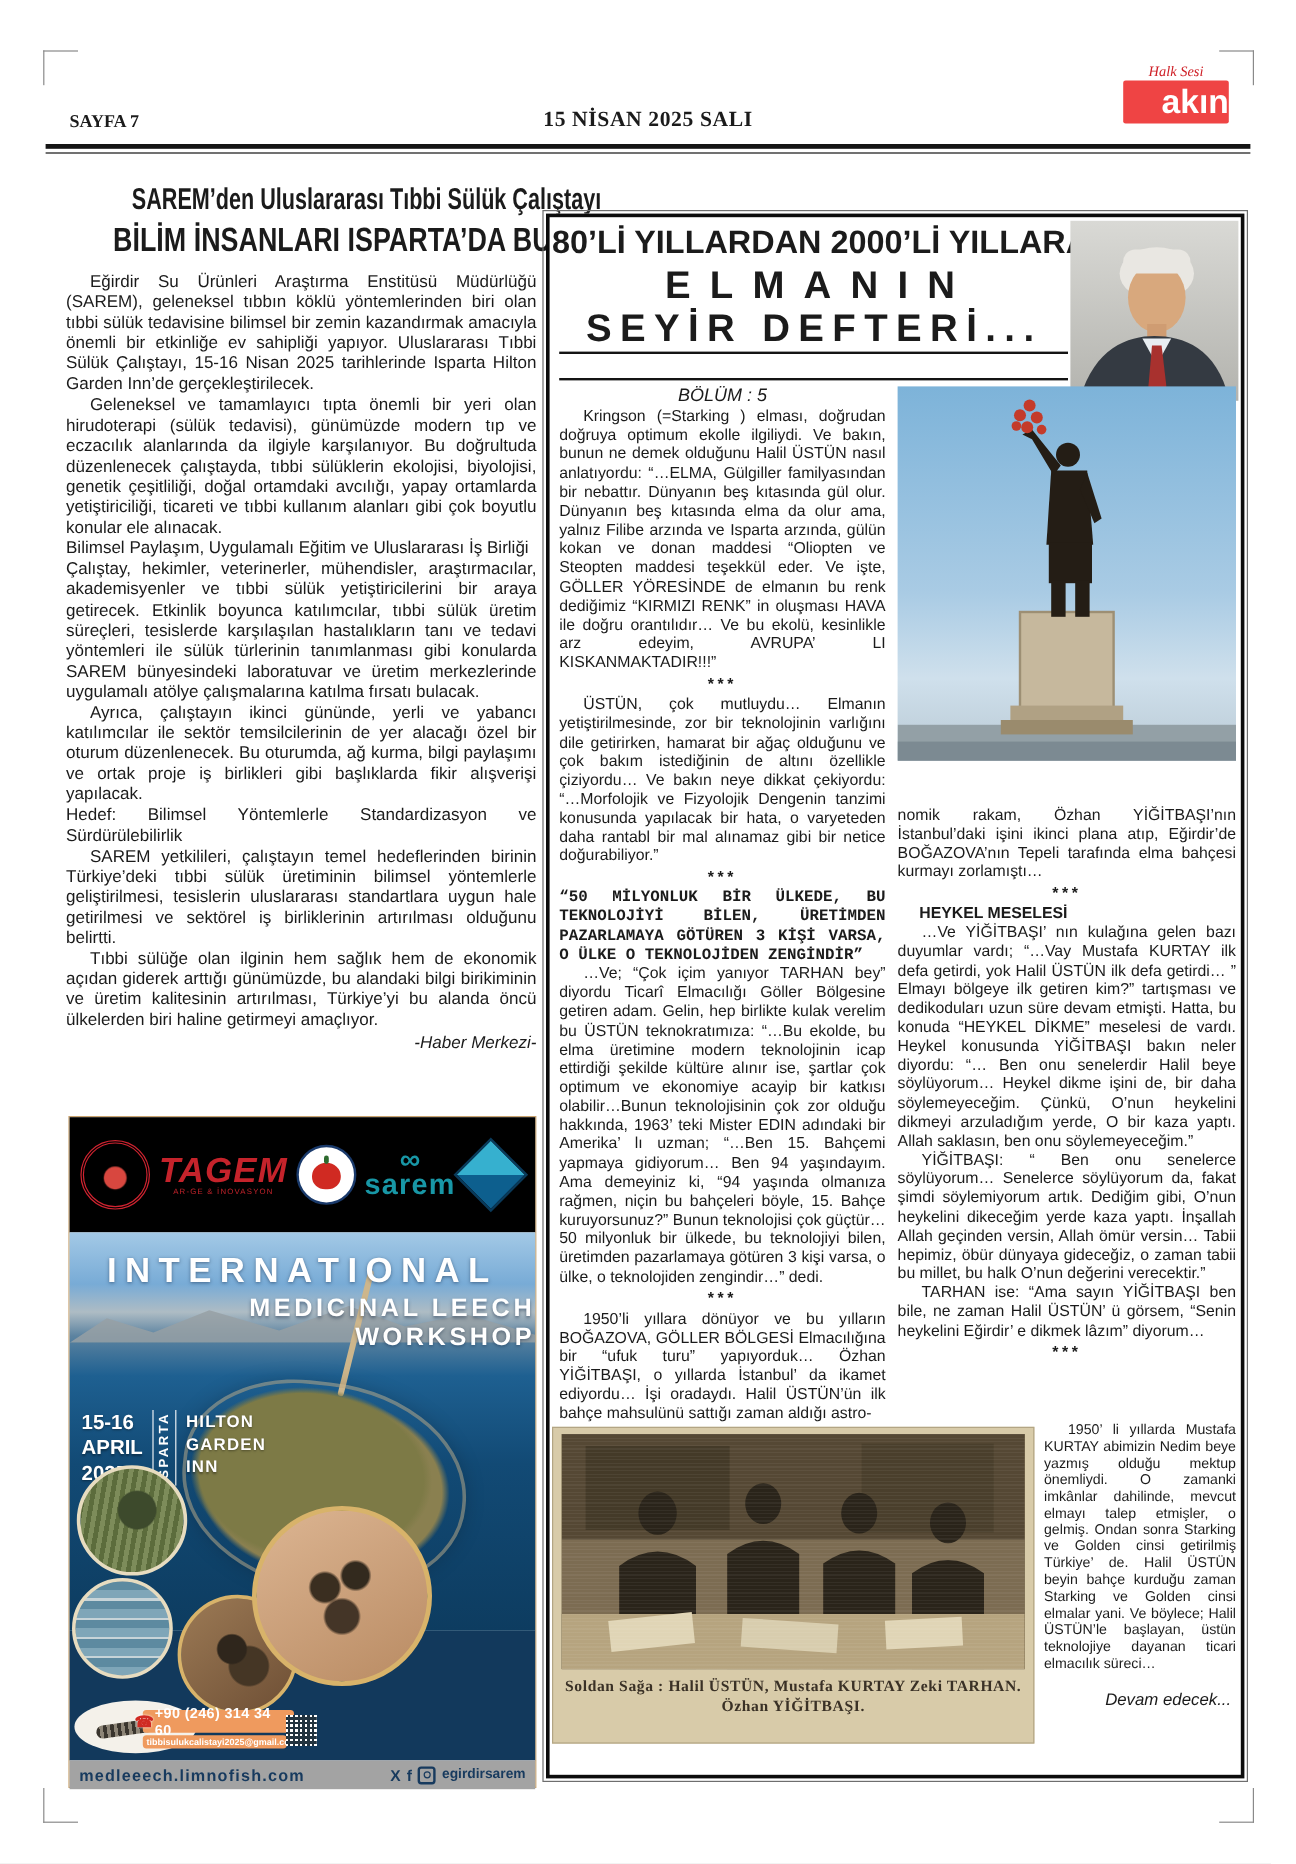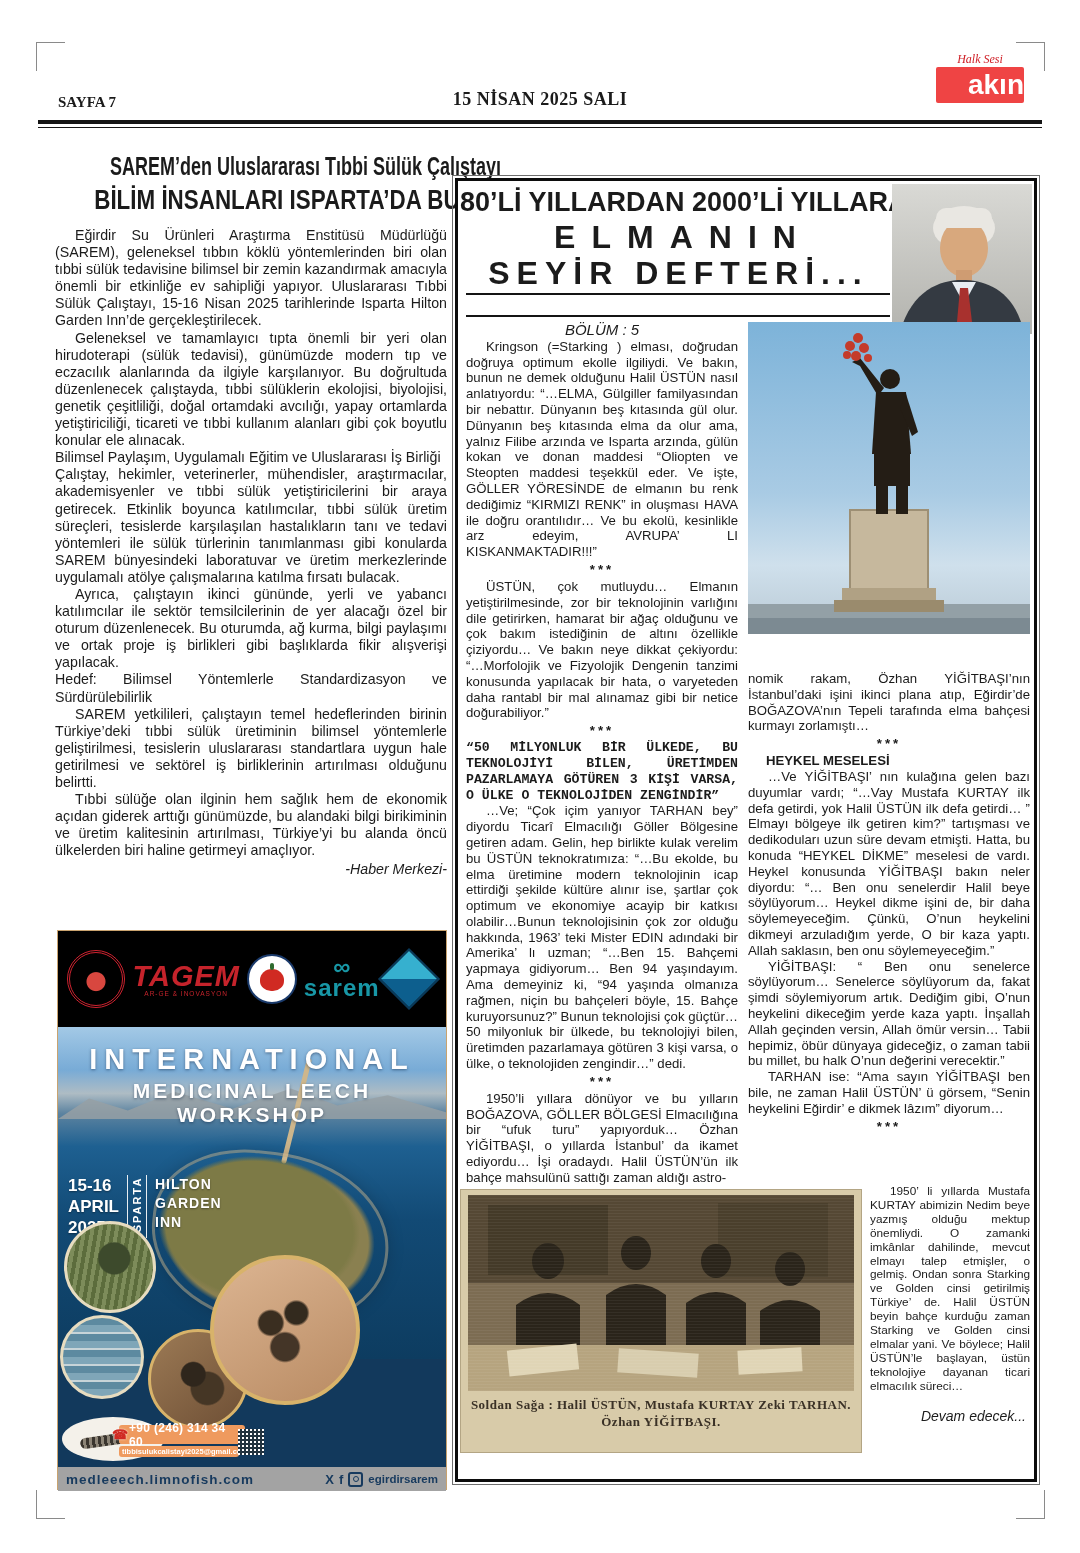--- a/index.html
+++ b/index.html
@@ -61,21 +61,21 @@
        radial-gradient(ellipse at 45% 45%, #7d7a46 0 52%, transparent 56%),
        radial-gradient(circle at 30% 35%, #a65f35 0 8%, transparent 10%),
        radial-gradient(circle at 55% 30%, #9c5630 0 7%, transparent 9%),
        radial-gradient(circle at 65% 55%, #a8693c 0 8%, transparent 10%),
        radial-gradient(circle at 40% 65%, #5d6b39 0 10%, transparent 12%),
        radial-gradient(ellipse at 50% 50%, #8a8050 0 60%, transparent 64%);
      box-shadow:0 0 0 3px rgba(214,193,150,.45), 0 0 18px rgba(0,0,0,.25);}
   .cause{position:absolute;left:236px;top:30px;width:5px;height:108px;background:#cdb68c;transform:rotate(14deg);border-radius:3px;}
   .pt1{position:absolute;left:0;top:16px;width:100%;text-align:center;color:#fff;font-weight:bold;
        font-size:29px;letter-spacing:7px;text-shadow:0 1px 3px rgba(10,30,60,.5);}
-  .pt2{position:absolute;left:0;top:52px;width:100%;text-align:center;color:#fff;font-weight:bold;
+  .pt2{position:absolute;left:0;top:52px;width:100%;text-align:right;color:#fff;font-weight:bold;
        font-size:21px;letter-spacing:3px;text-shadow:0 1px 3px rgba(10,30,60,.5);}
   .dateblock{position:absolute;left:10px;top:148px;display:flex;align-items:stretch;color:#fff;}
   .db-dates{font-weight:bold;font-size:17px;line-height:21px;padding-right:8px;text-shadow:0 1px 2px rgba(0,0,0,.4);}
   .db-sep{width:1px;background:rgba(255,255,255,.9);}
   .db-city{display:flex;align-items:center;justify-content:center;width:18px;}
   .db-city span{transform:rotate(-90deg);font-weight:bold;font-size:11px;letter-spacing:2px;white-space:nowrap;}
   .db-venue{font-weight:bold;font-size:14px;line-height:19px;padding-left:8px;letter-spacing:1px;text-shadow:0 1px 2px rgba(0,0,0,.4);}
   .p-navy{height:108px;background:#12395c;}
   .p-bar{height:24px;background:#a3a3a3;display:flex;align-items:center;justify-content:space-between;padding:0 8px;}
   .p-site{color:#173a5e;font-weight:bold;font-size:13.5px;letter-spacing:1px;}

